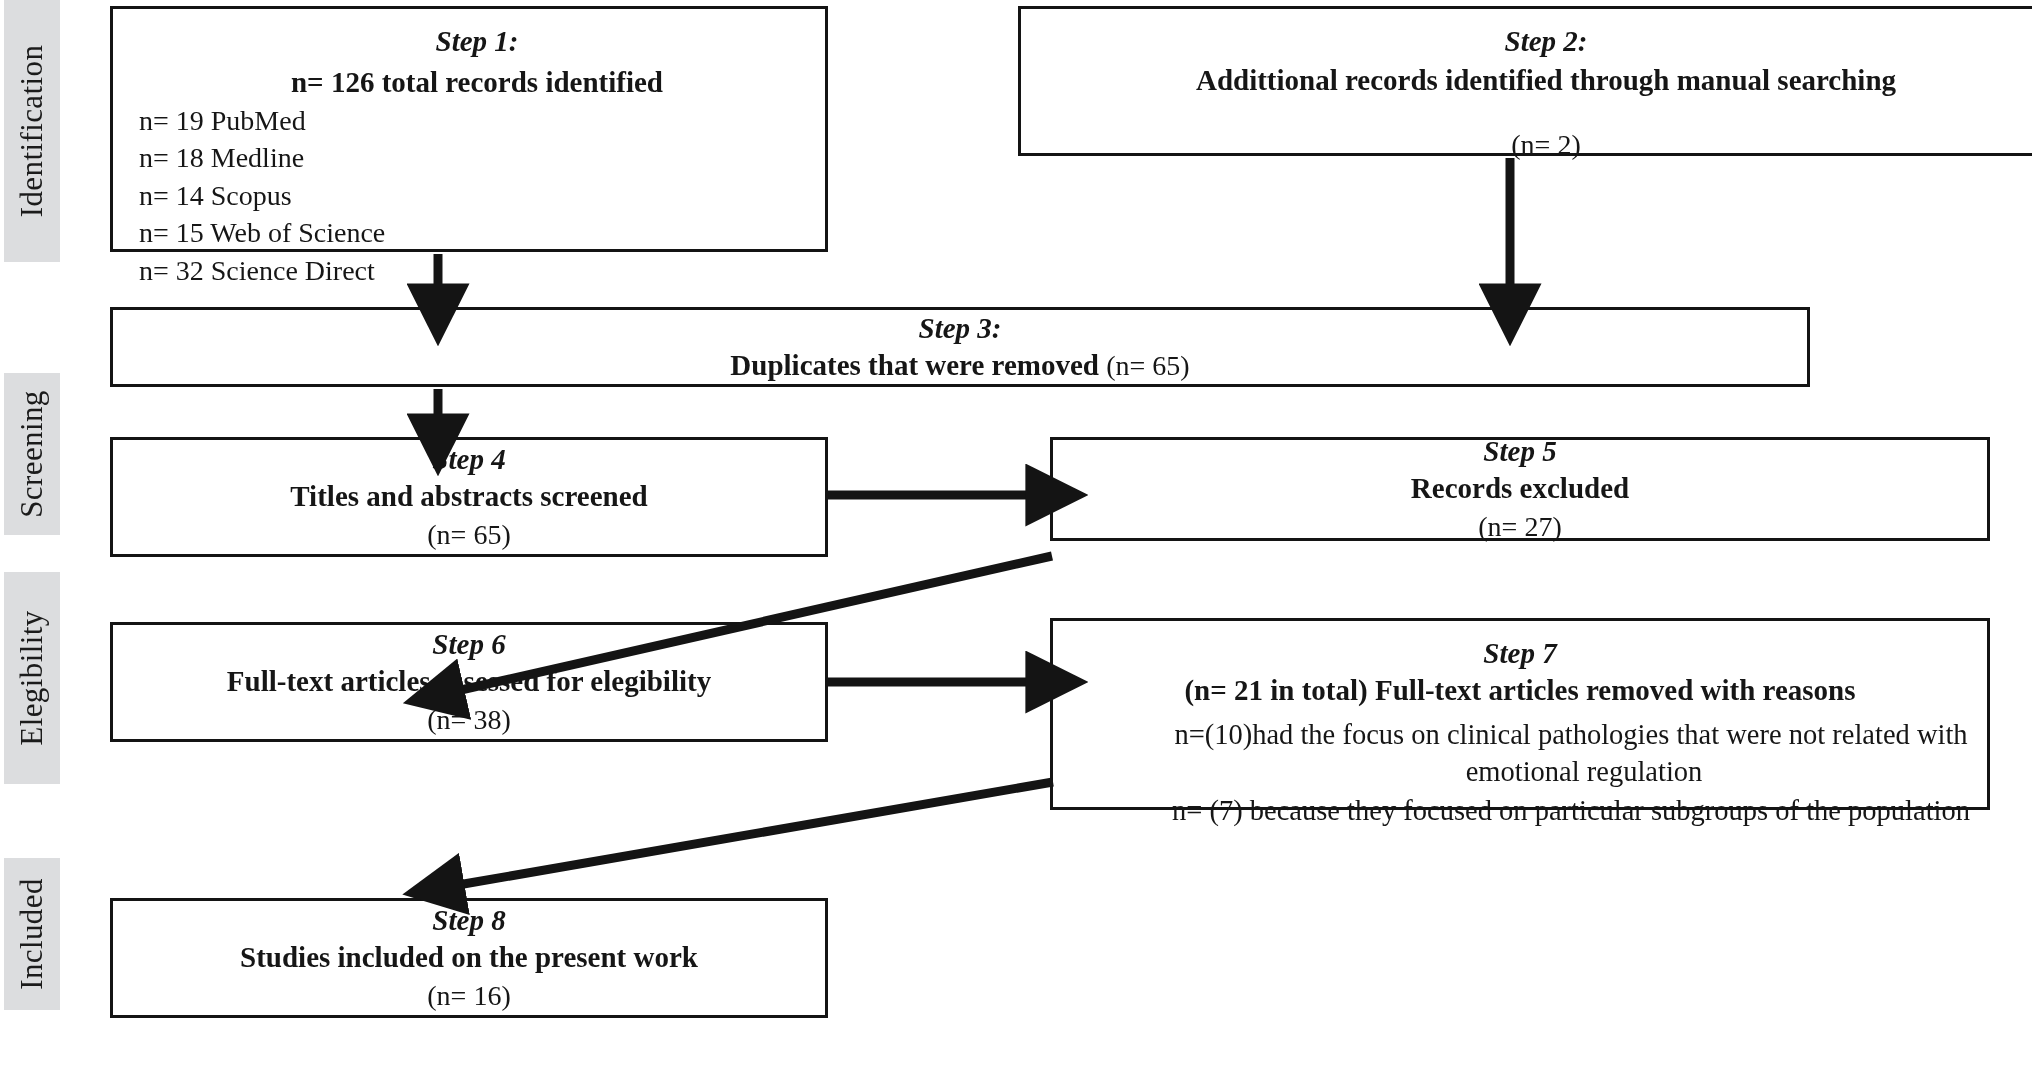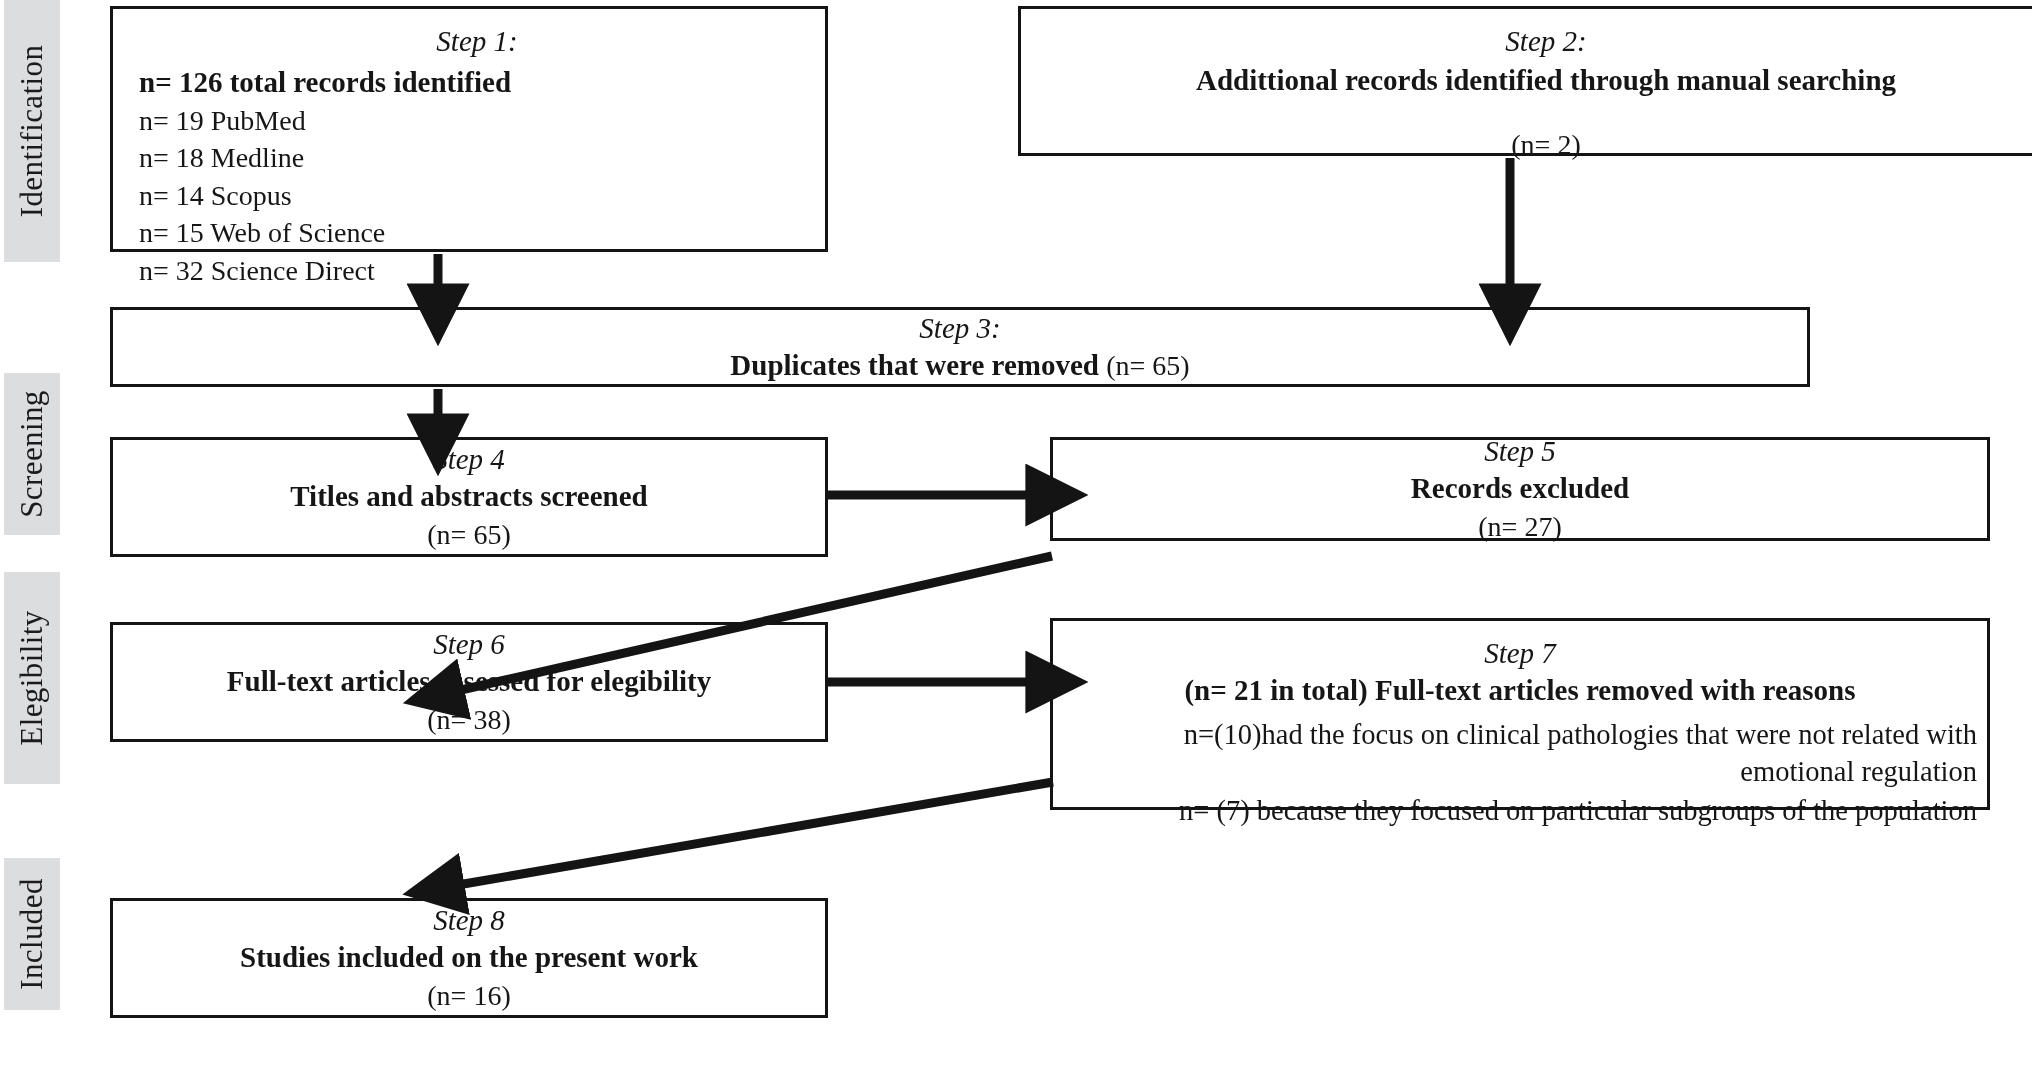--- a/index.html
+++ b/index.html
@@ -19,26 +19,26 @@
 
   
   .box{position:absolute;background:#ffffff;border:3px solid #141414;
        box-sizing:border-box;}
   .box .inner{position:absolute;left:0;right:0;top:50%;
        transform:translateY(-50%);text-align:center;padding:0 10px;
        box-sizing:border-box;}
   .box.topalign .inner{top:0;transform:none;padding-top:14px;}
   .box.leftalign .inner{text-align:left;padding-left:26px;}
 
-  .step-title{font-style:italic;font-weight:normal;font-size:29px;line-height:1.28;}
-  .lead{font-weight:bold;font-size:29px;line-height:1.3;}
+  .step-title{font-style:italic;font-weight:bold;font-size:29px;line-height:1.28;}
+  .lead{font-weight:bold;font-size:29px;line-height:1.3;text-align:center;}
   .plain{font-weight:normal;font-size:28px;line-height:1.34;}
   .nowrap{white-space:nowrap;}
 
-  .reasons{text-align:right;font-weight:normal;font-size:28.5px;
+  .reasons{text-align:center;font-weight:normal;font-size:28.5px;
            line-height:1.3;margin-top:6px;}
   .reasons .r{padding-left:128px;text-indent:-26px;margin-bottom:2px;}
 
   
   .conn{position:absolute;}
   svg{display:block;overflow:visible;}
 </style>
 </head>
 <body>
 

